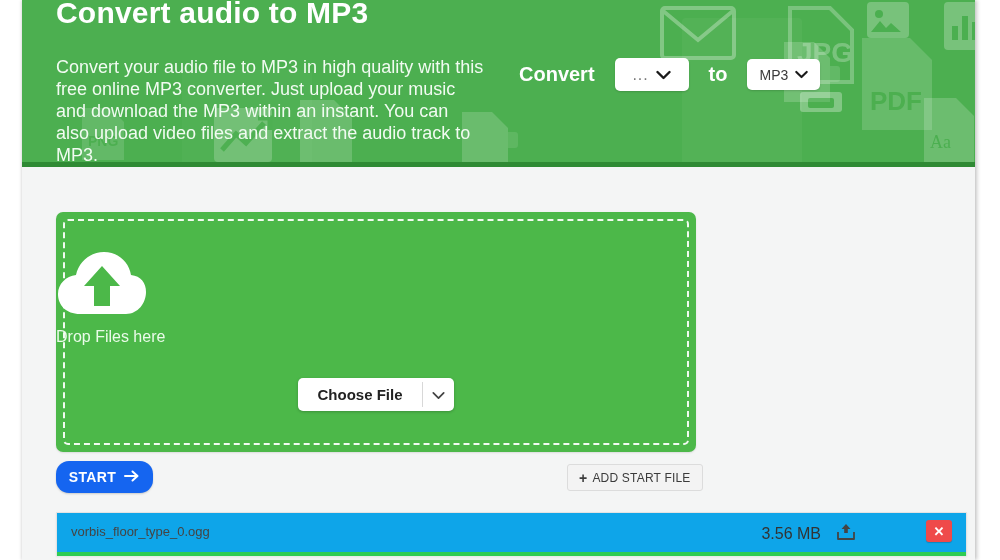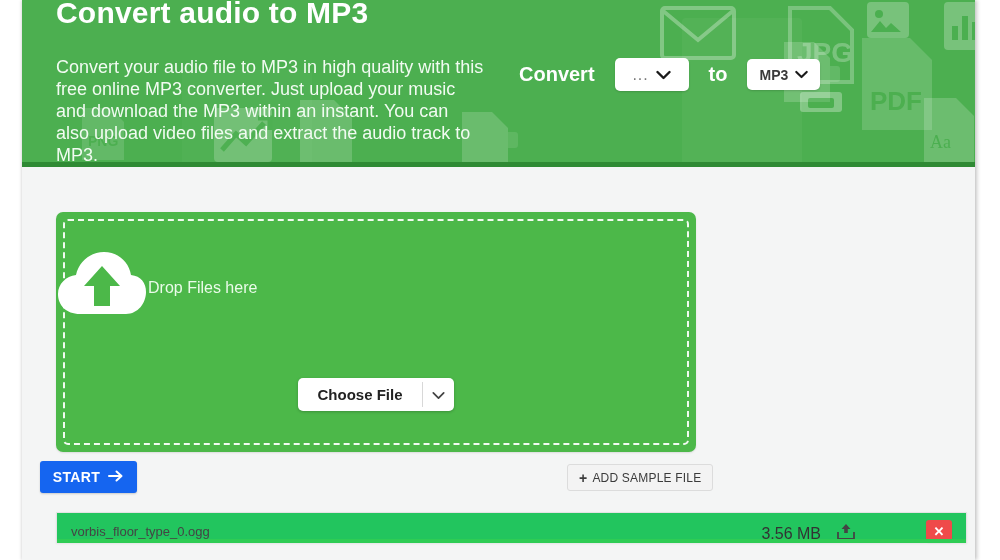--- a/index.html
+++ b/index.html
@@ -83,21 +83,21 @@
     gap: 7px;
     background: #ffffff;
     border-radius: 5px;
     box-shadow: 0 1px 2px rgba(0,0,0,0.15);
     color: #3a3a3a;
     font-size: 15px;
     cursor: pointer;
     user-select: none;
   }
   .sel-from { width: 74px; height: 33px; }
-  .sel-to   { width: 73px; height: 31px; font-size: 14px; font-weight: bold; }
+  .sel-to   { width: 73px; height: 31px; font-size: 14px; }
   .sel .dots { font-size: 16px; letter-spacing: 1px; color: #777; line-height: 10px; }
   .chev { display: inline-block; }
   .chev svg { display: block; }
 
   
   .main {
     position: absolute;
     left: 0; top: 167px;
     width: 953px; height: 393px;
     background: #f4f5f5;
@@ -117,21 +117,21 @@
     position: absolute;
     left: 7px; top: 7px; right: 7px; bottom: 7px;
     border: 2px dashed rgba(255,255,255,0.92);
     border-radius: 5px;
     pointer-events: none;
   }
   .dz-center {
     position: absolute;
     left: 0; right: 0; top: 36px;
     display: flex;
-    align-items: center;
+    flex-direction: column;
   }
   .cloud-icon { width: 92px; height: 72px; }
   .dz-text {
     margin-top: 8px;
     font-size: 16px;
     color: #eafbe9;
   }
   .choose-wrap {
     position: absolute;
     left: 50%;
@@ -159,25 +159,25 @@
     display: flex;
     align-items: center;
     justify-content: center;
     width: 31px; height: 33px;
     color: #444;
   }
 
   
   .start-btn {
     position: absolute;
-    left: 18px; top: 294px;
+    left: 34px; top: 294px;
     width: 97px; height: 32px;
     background: #1565f0;
     border: none;
-    border-radius: 3px;
+    border-radius: 13px;
     color: #ffffff;
     font-size: 14px;
     font-weight: bold;
     letter-spacing: 0.4px;
     display: flex;
     align-items: center;
     justify-content: center;
     gap: 8px;
     cursor: pointer;
     font-family: "Liberation Sans", sans-serif;
@@ -199,22 +199,22 @@
     gap: 5px;
     cursor: pointer;
     font-family: "Liberation Sans", sans-serif;
   }
   .sample-plus { font-size: 14px; font-weight: bold; line-height: 1; }
 
   
   .file-row {
     position: absolute;
     left: 34px; top: 345px;
-    width: 911px; height: 31px;
-    background: #22c55e;
+    width: 911px; height: 44px;
+    background: #0ea5e9;
     border: 1px solid #e3e3e3;
     border-bottom: none;
     box-shadow: 0 1px 2px rgba(0,0,0,0.07);
   }
   .file-name {
     position: absolute;
     left: 14px; top: 11px;
     font-size: 13px;
     color: #444;
   }
@@ -393,21 +393,21 @@
         <span>START</span>
         <span>
           <svg width="16" height="12" viewBox="0 0 16 12">
               <path d="M1 6 H13 M8.5 1.5 L13.5 6 L8.5 10.5" fill="none" stroke="#ffffff" stroke-width="2" stroke-linecap="round" stroke-linejoin="round"></path>
             </svg>
         </span>
       </button>
 
       <button class="sample-btn">
         <span class="sample-plus">+</span>
-        <span>ADD SAMPLE FILE</span>
+        <span>ADD START FILE</span>
       </button>
 
       <div class="file-row">
         <div class="file-name">vorbis_floor_type_0.ogg</div>
         <div class="file-size">3.56 MB</div>
         <span class="file-upload-icon">
           <svg width="20" height="18" viewBox="0 0 20 18" xmlns="http://www.w3.org/2000/svg">
             <path d="M10 1 L14.5 6 H11.8 V10 H8.2 V6 H5.5 Z" fill="#444"></path>
             <path d="M2 9 V16 H18 V9" fill="none" stroke="#444" stroke-width="1.8" stroke-linejoin="round"></path>
           </svg>

